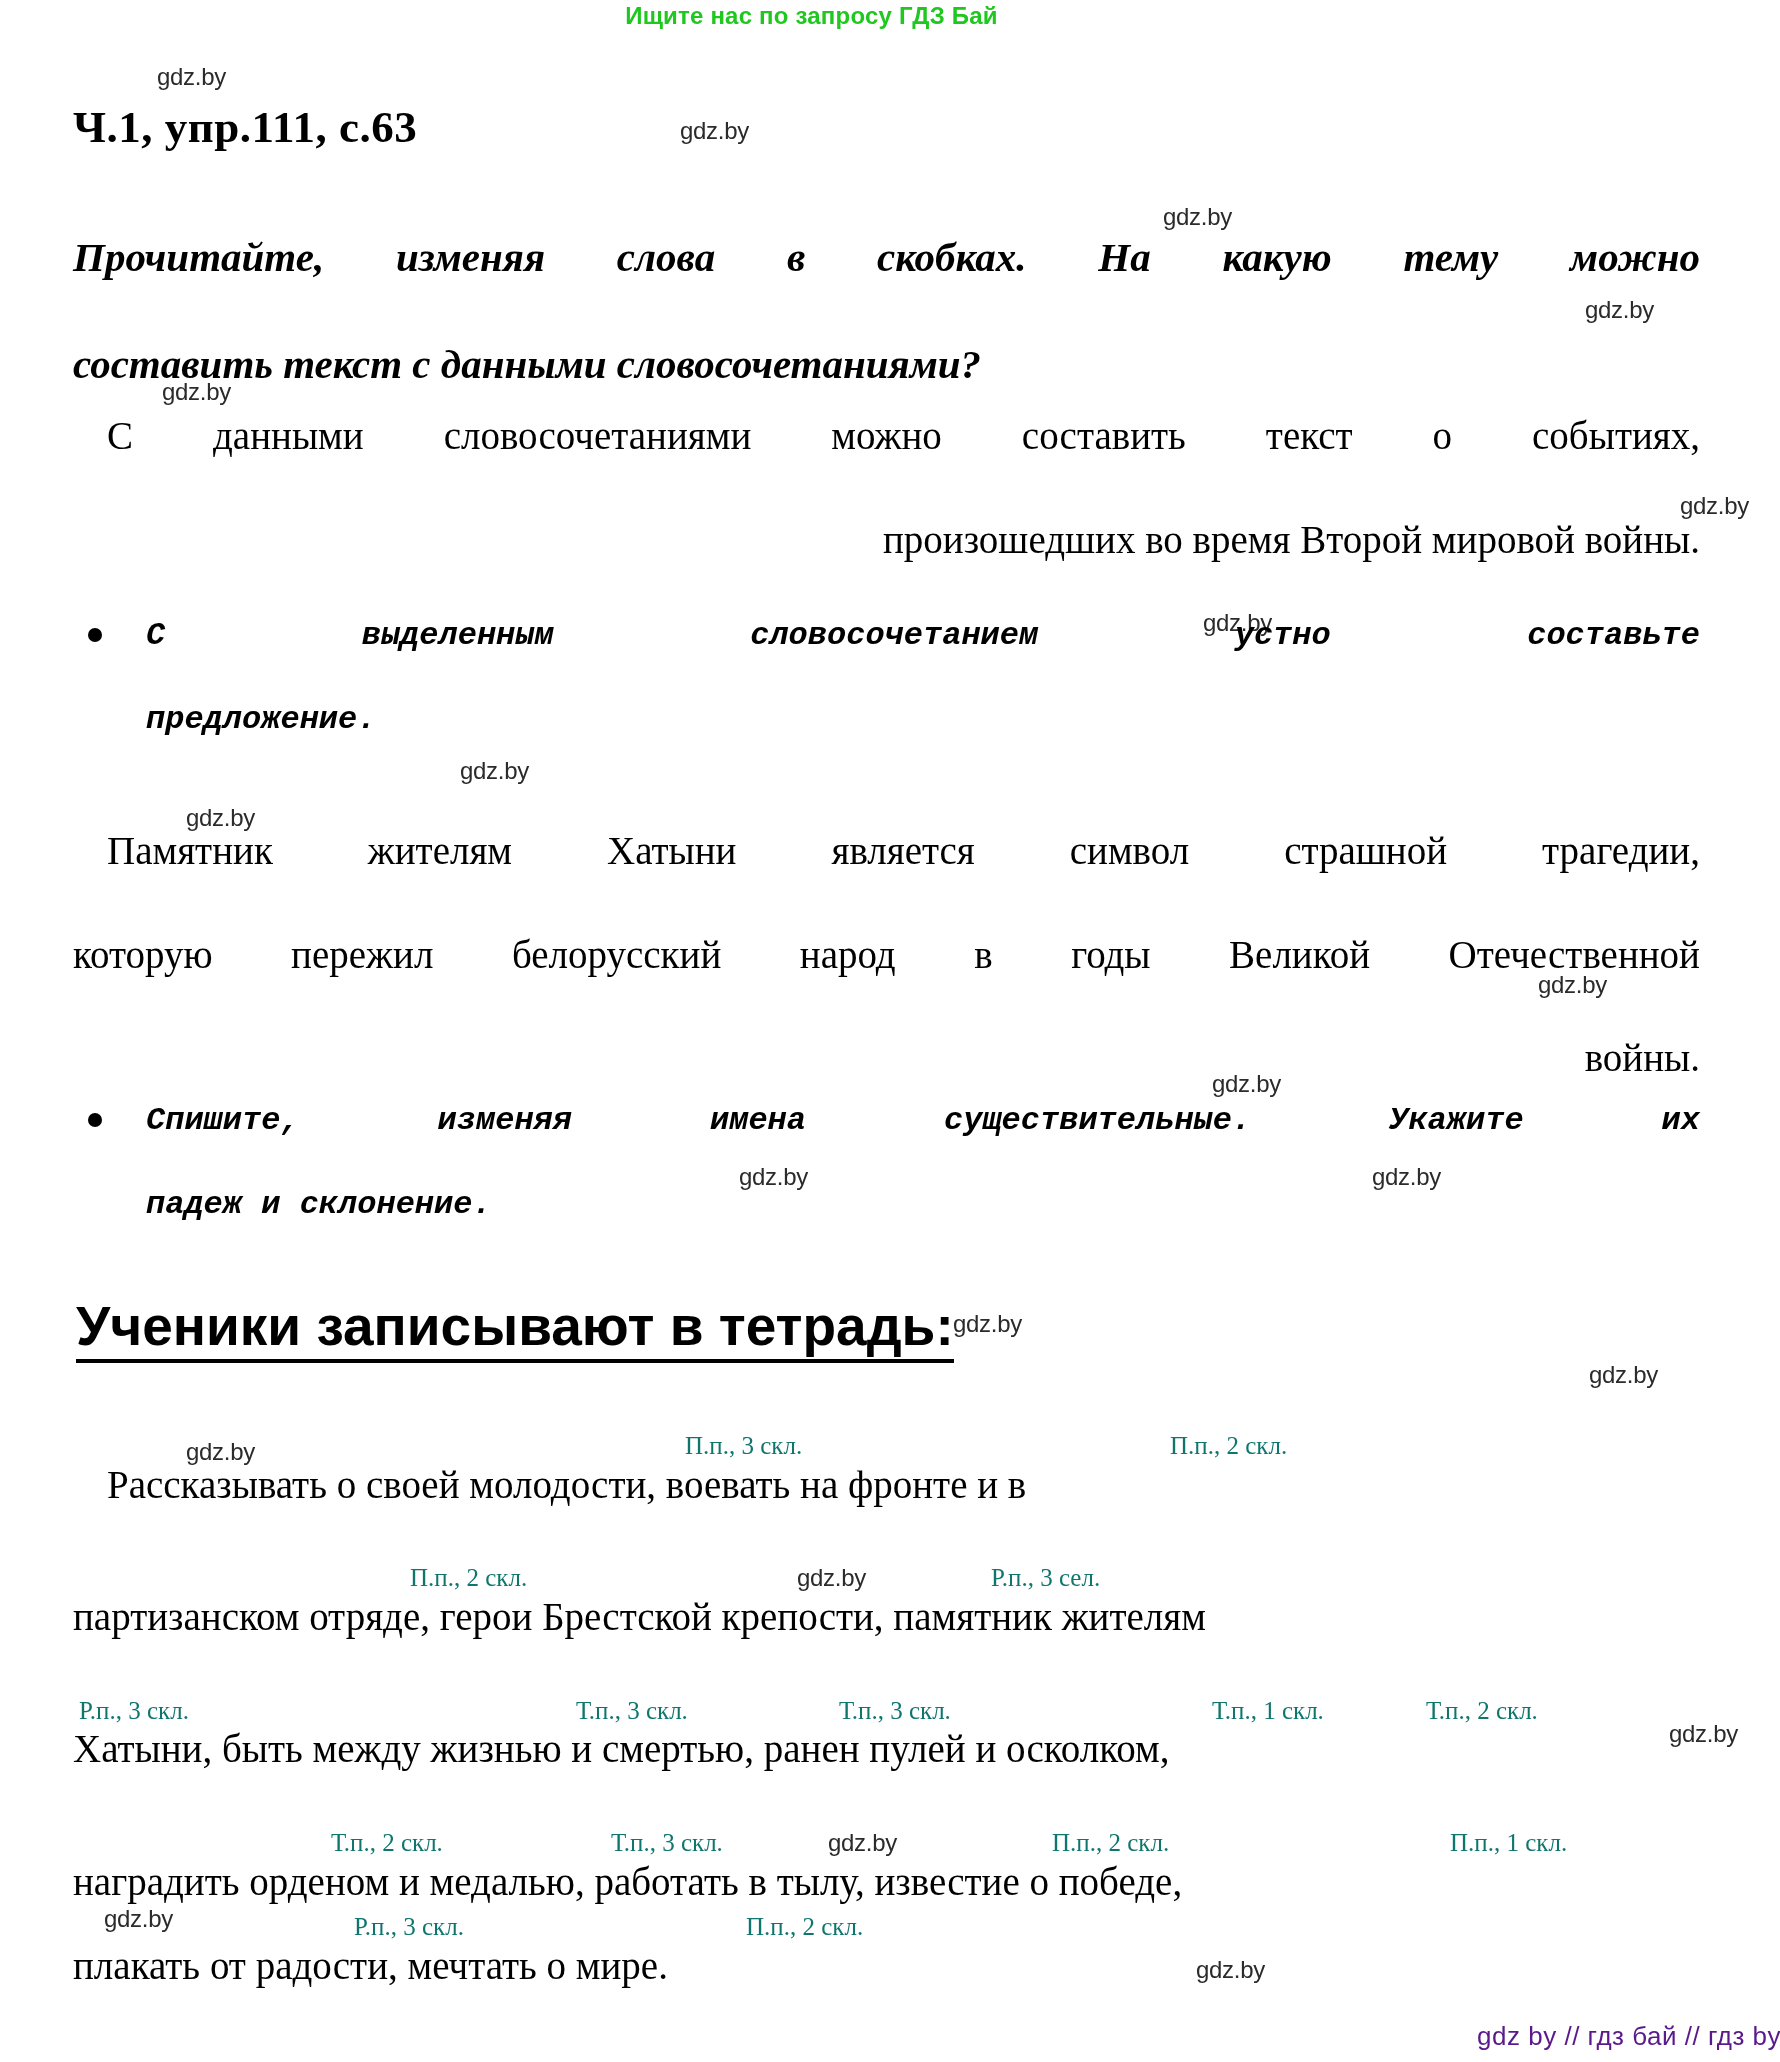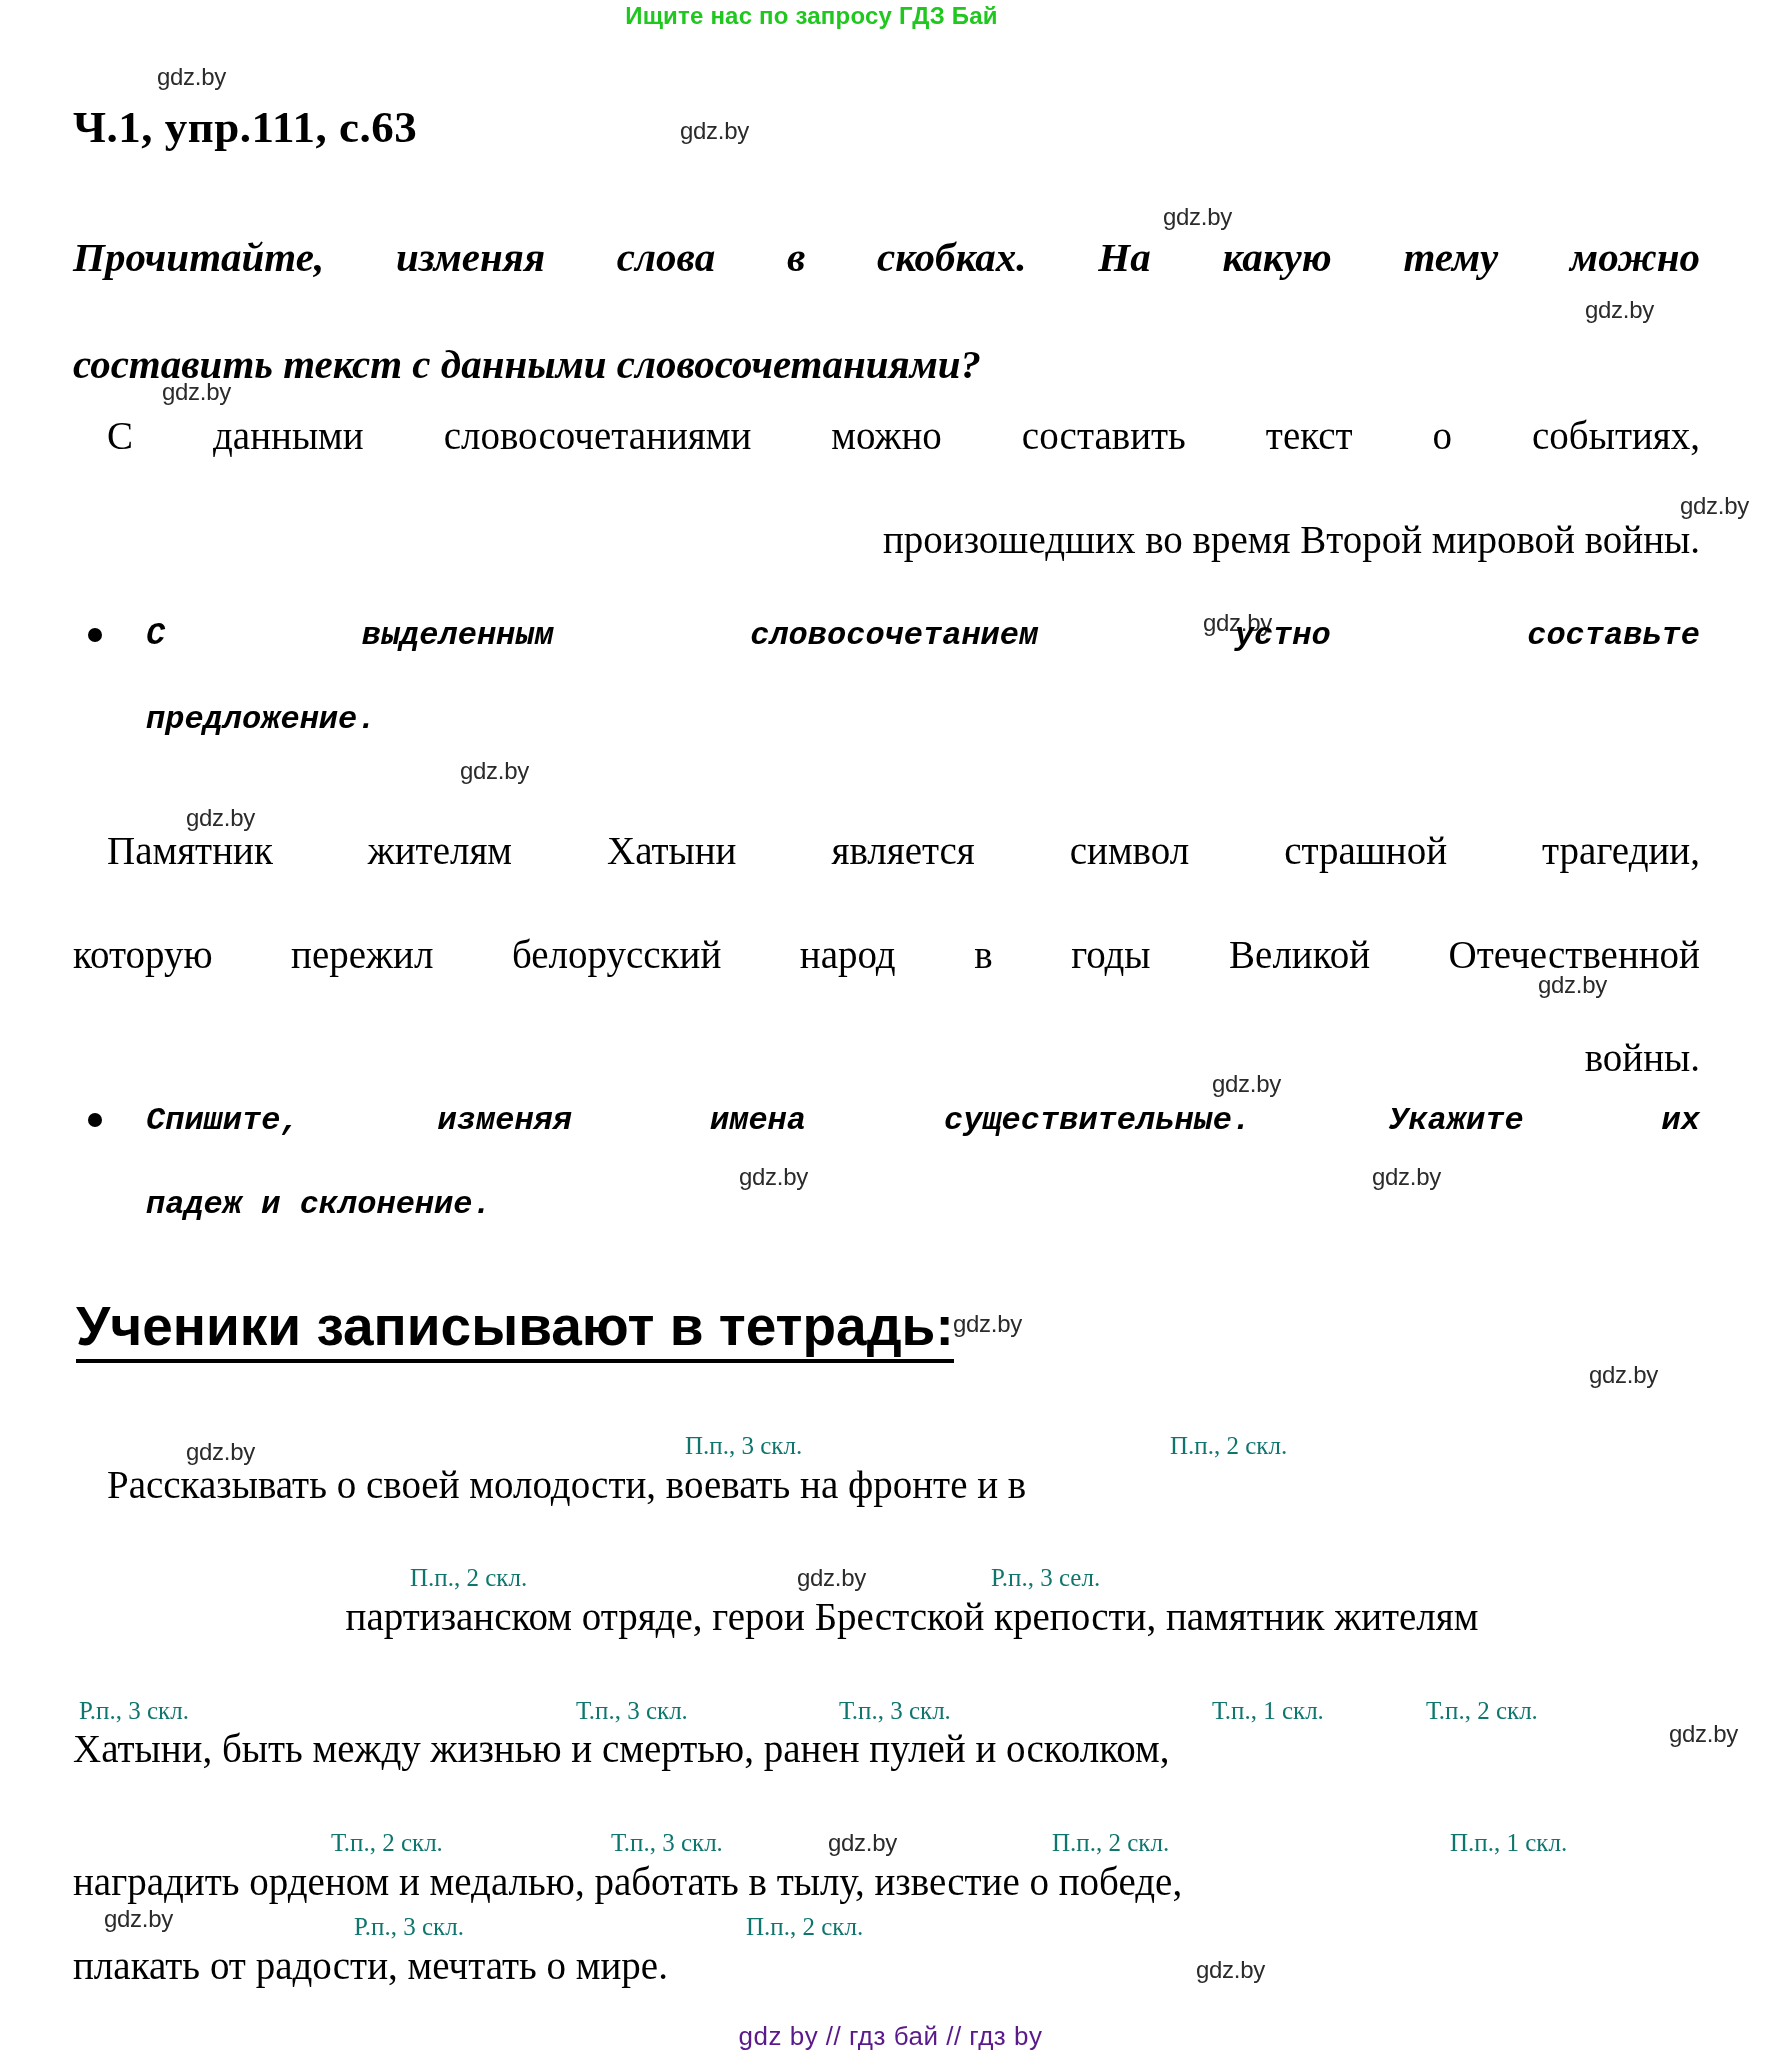--- a/index.html
+++ b/index.html
@@ -147,21 +147,21 @@
     color:#0f766e;
     white-space:nowrap;
   }
 
   
   .footer {
     position:absolute;
     top:2021px;
     left:0;
     width:1781px;
-    text-align:center;
+    text-align:right;
     font-family:"Liberation Sans", sans-serif;
     font-size:26px;
     color:#5b1a8c;
     letter-spacing:0.5px;
   }
 </style>
 </head>
 <body>
 
 <div id="page">
@@ -223,21 +223,21 @@
     <span class="btext">
       <span class="jl">Спишите, изменяя имена существительные. Укажите их</span>
       <span class="last">падеж и склонение.</span>
     </span>
   </div>
 
   <div class="subhead" style="top:1294px;">Ученики записывают в тетрадь:</div>
 
   <div id="notebook-block">
       <div class="ansline" style="top: 1462px; text-indent: 34px;">Рассказывать о своей молодости, воевать на фронте и в</div>
-      <div class="ansline" style="top: 1594px; text-indent: 0px; text-align: center;">партизанском отряде, герои Брестской крепости, памятник жителям</div>
+      <div class="ansline" style="top: 1594px; text-indent: 0px;">партизанском отряде, герои Брестской крепости, памятник жителям</div>
       <div class="ansline" style="top: 1726px; text-indent: 0px;">Хатыни, быть между жизнью и смертью, ранен пулей и осколком,</div>
       <div class="ansline" style="top: 1859px; text-indent: 0px;">наградить орденом и медалью, работать в тылу, известие о победе,</div>
       <div class="ansline" style="top: 1943px; text-indent: 0px;">плакать от радости, мечтать о мире.</div>
       <div class="tag" style="left: 685px; top: 1432px;">П.п., 3 скл.</div>
       <div class="tag" style="left: 1170px; top: 1432px;">П.п., 2 скл.</div>
       <div class="tag" style="left: 410px; top: 1564px;">П.п., 2 скл.</div>
       <div class="tag" style="left: 991px; top: 1564px;">Р.п., 3 сел.</div>
       <div class="tag" style="left: 79px; top: 1697px;">Р.п., 3 скл.</div>
       <div class="tag" style="left: 576px; top: 1697px;">Т.п., 3 скл.</div>
       <div class="tag" style="left: 839px; top: 1697px;">Т.п., 3 скл.</div>

